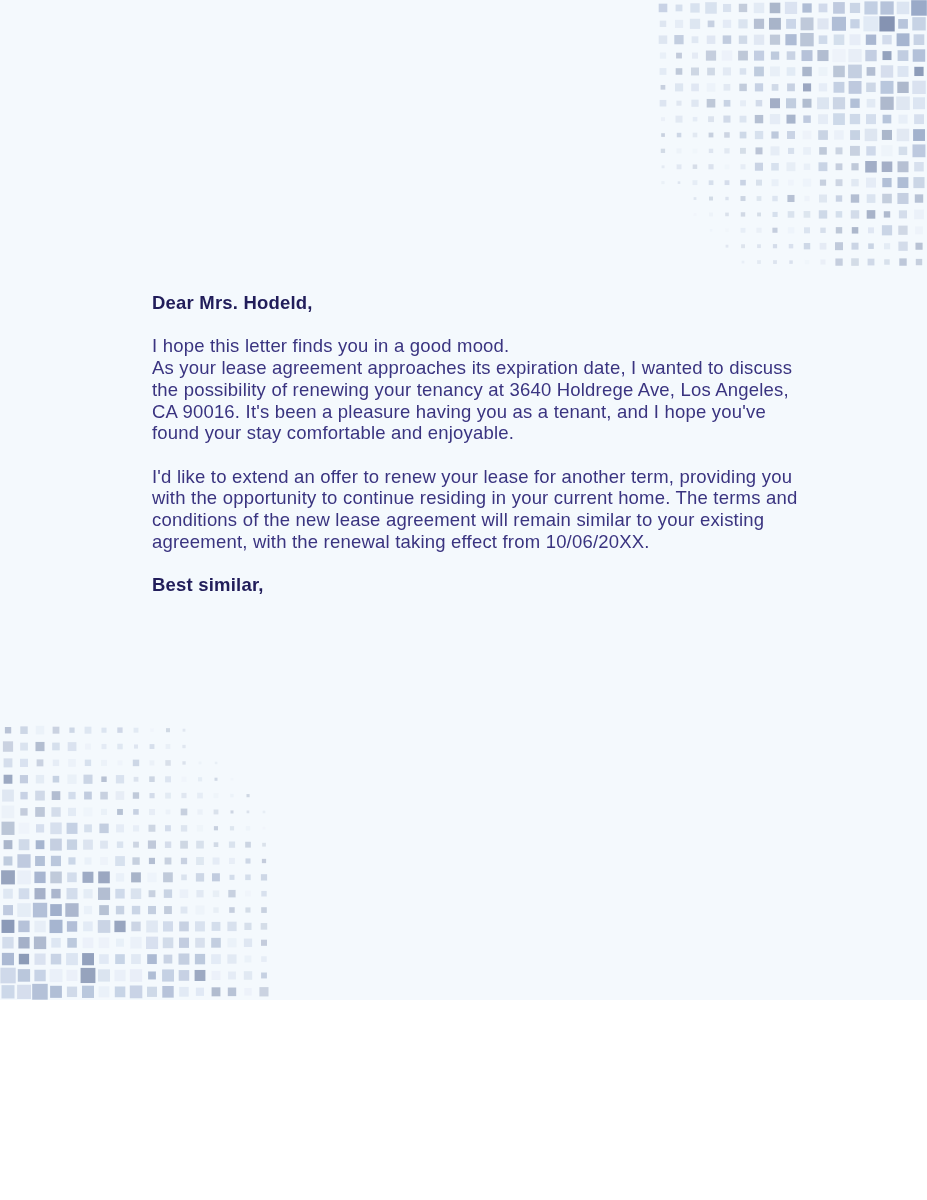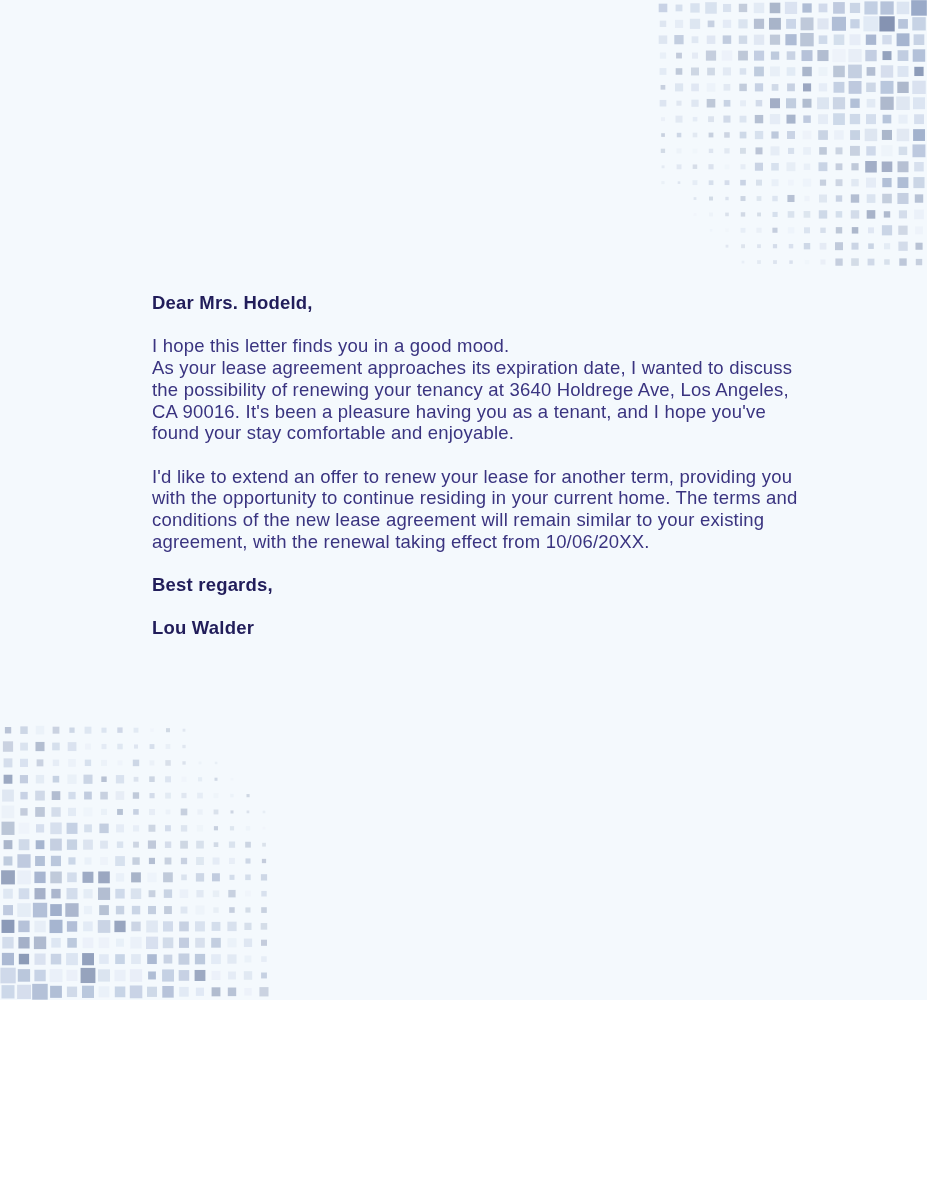--- a/index.html
+++ b/index.html
@@ -595,22 +595,21 @@
       <rect x="227.8" y="259.8" width="8.4" height="8.4" fill="#8b9ab8" opacity="0.57"></rect>
       <rect x="244.3" y="260.3" width="7.4" height="7.4" fill="#e7edf7" opacity="0.56"></rect>
       <rect x="259.4" y="259.4" width="9.1" height="9.1" fill="#8190af" opacity="0.36"></rect>
     </svg>
 
   <div class="letter">
     <p class="bold">Dear Mrs. Hodeld,</p>
     <p>I hope this letter finds you in a good mood.
 As your lease agreement approaches its expiration date, I wanted to discuss the possibility of renewing your tenancy at 3640 Holdrege Ave, Los Angeles, CA 90016. It's been a pleasure having you as a tenant, and I hope you've found your stay comfortable and enjoyable.</p>
     <p>I'd like to extend an offer to renew your lease for another term, providing you with the opportunity to continue residing in your current home. The terms and conditions of the new lease agreement will remain similar to your existing agreement, with the renewal taking effect from 10/06/20XX.</p>
-    <p class="bold">Best regards,</p>
-    <p class="bold">Lou Walder</p>
+    <p class="bold">Best similar,</p>
   </div>
 
   <svg class="house" viewBox="0 0 106 108" xmlns="http://www.w3.org/2000/svg">
     <path d="M36.5 75 V103 H5 V50 L60 5 L101 31 V103 H70.5 V50" fill="none" stroke-width="9.5" stroke-linejoin="miter" stroke-linecap="butt" stroke="#7289c6"></path>
     <path d="M54.5 62 V108" fill="none" stroke-width="9.5" stroke-linecap="butt" stroke="#7289c6"></path>
   </svg>
 
 </div>
 
 </body></html>

